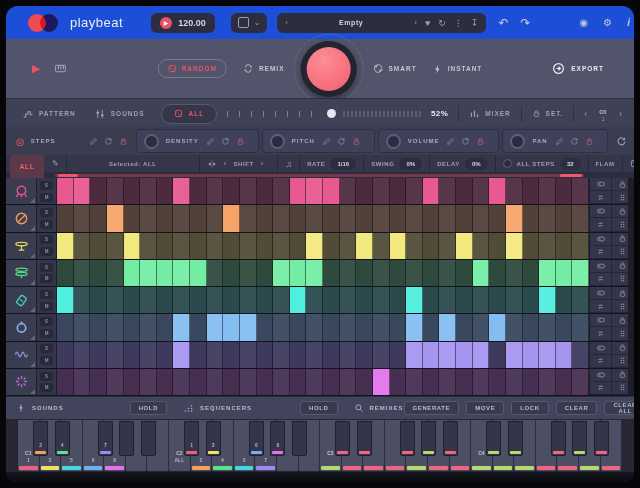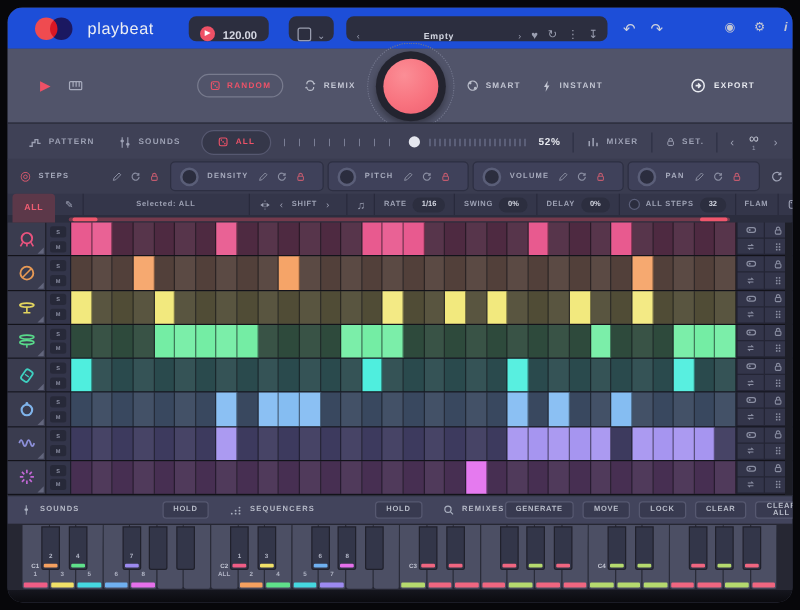--- a/index.html
+++ b/index.html
@@ -8,21 +8,21 @@
     background:#3c3e52;overflow:hidden;}
   
   .topbar{position:absolute;left:0;top:0;width:100%;height:33px;background:#1d4ed8;
     display:flex;align-items:center;padding-left:10px;}
   .logo{display:flex;align-items:center;gap:8px;margin-left:12px;}
   .logo-mark{position:relative;width:34px;height:22px;}
   .logo-mark i{position:absolute;top:2px;width:18px;height:18px;border-radius:50%;}
   .logo-mark i.a{left:0;background:#ef4b50;}
   .logo-mark i.b{left:12px;background:#e63d66;mix-blend-mode:multiply;opacity:.92;}
   .logo-text{color:#eceef3;font-size:13px;letter-spacing:.5px;font-weight:400;}
-  .pill{background:#2c2e3f;border-radius:6px;color:#d4d7e2;display:flex;align-items:flex-end;}
+  .pill{background:#2c2e3f;border-radius:6px;color:#d4d7e2;display:flex;align-items:center;}
   .bpm-pill{height:20px;padding:0 9px;gap:6px;margin-left:28px;font-size:9px;font-weight:bold;}
   .play-dot{width:12px;height:12px;border-radius:50%;background:#ef5166;color:#fff;font-size:6px;
     display:flex;align-items:center;justify-content:center;}
   .kit-pill{height:20px;padding:0 7px;gap:5px;margin-left:16px;color:#9a9eb0;font-size:8px;}
   .kit-pill .sq{width:9px;height:9px;border:1.3px solid #9a9eb0;border-radius:2px;}
   .preset-pill{height:20px;margin-left:10px;width:193px;padding:0 8px;font-size:7px;color:#9a9eb0;}
   .preset-name{flex:1;text-align:center;color:#d4d7e2;font-weight:bold;letter-spacing:.6px;}
   .pre-ic{margin-left:8px;font-size:9px;color:#9a9eb0;}
   .undo,.redo{color:#cdd1dd;font-size:12px;margin-left:12px;}
   .tb-right{margin-left:auto;margin-right:14px;display:flex;gap:15px;align-items:center;

